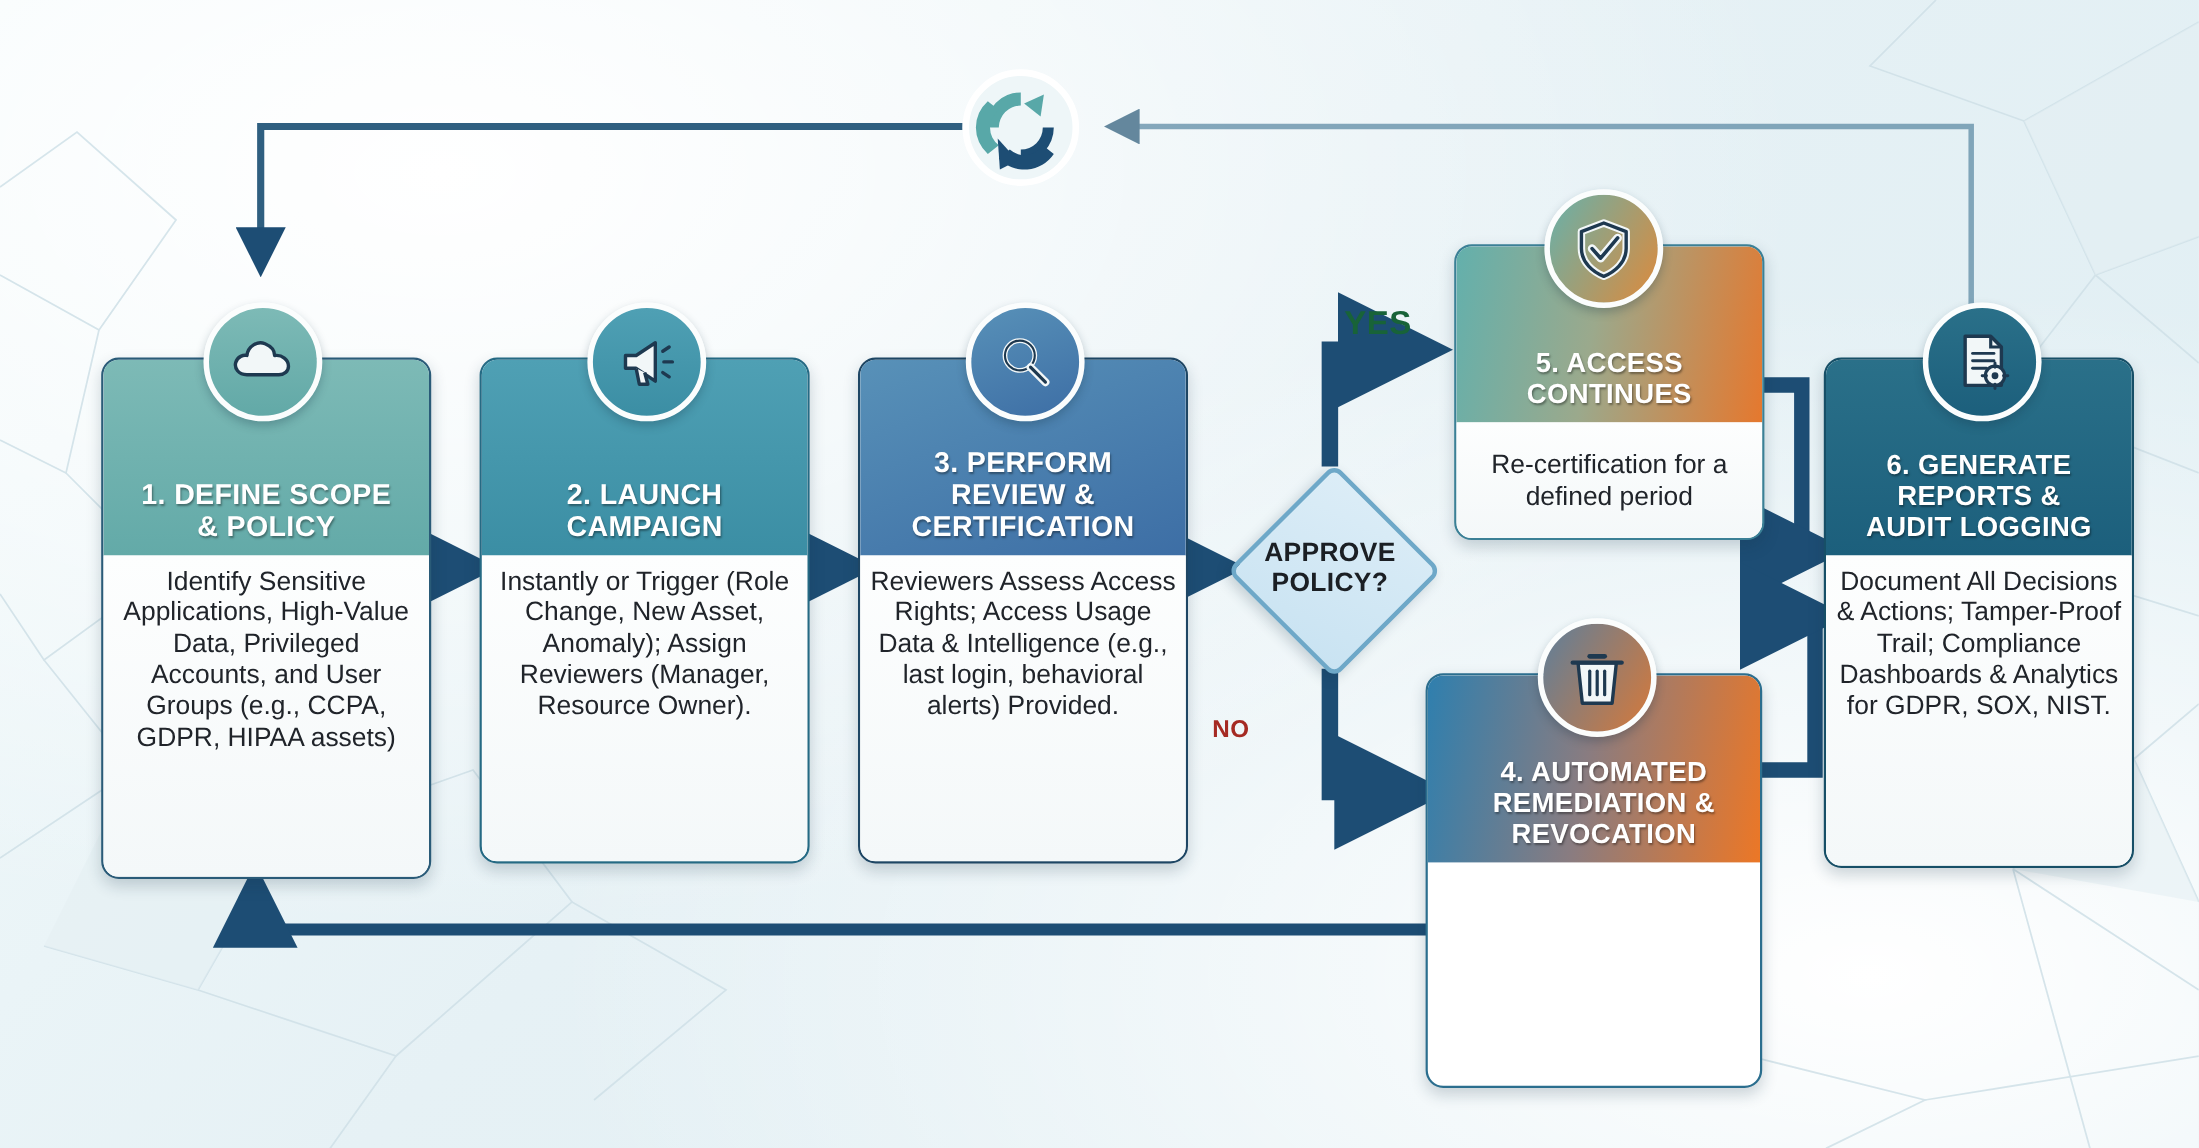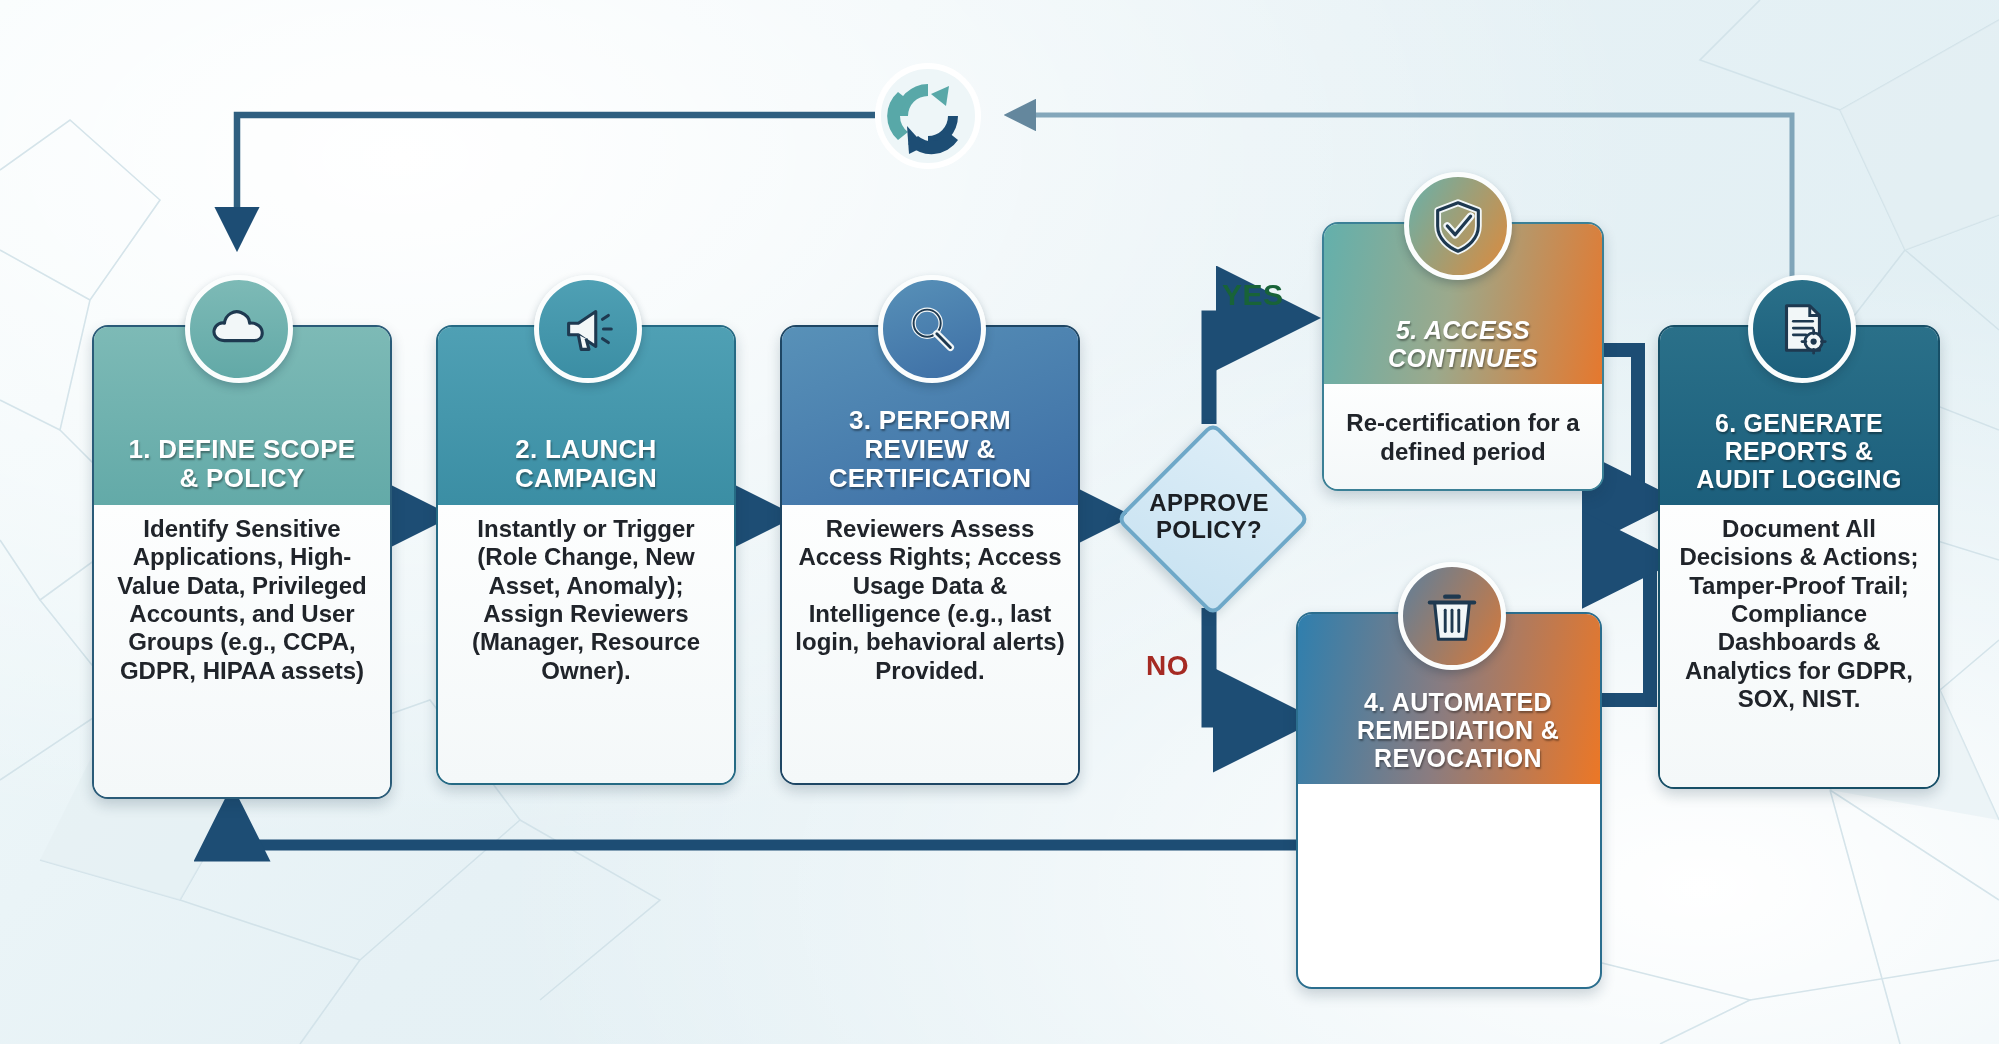--- a/index.html
+++ b/index.html
@@ -41,21 +41,21 @@
     box-sizing:border-box;
   }
   .card .body{
     flex:1;
     background:linear-gradient(180deg,#fdfefe 0%,#f4f8f9 100%);
     color:#20242a;
     text-align:center;
     line-height:1.18;
     padding:10px 8px 8px;
     box-sizing:border-box;
-    display:flex;align-items:flex-start;justify-content:center;font-weight:bold;
+    display:flex;align-items:flex-start;justify-content:center;
   }
 
   
   .badge{
     position:absolute;
     border-radius:50%;
     border:5px solid #fbfdfd;
     box-shadow:0 4px 9px rgba(20,50,70,.28);
     display:flex;align-items:center;justify-content:center;
     z-index:6;
@@ -218,24 +218,24 @@
     </svg>
   </div>
 
   <div class="diamond" style="left:1144px;top:450px;width:130px;height:130px;"></div>
   <div class="diamond-label" style="left:1124px;top:470px;width:170px;height:92px;font-size:24px;">
     <span>APPROVE</span>
     <span>POLICY?</span>
   </div>
 
   <div class="lbl" style="left:1222px;top:278px;font-size:30px;color:#186338;">YES</div>
-  <div class="lbl" style="left:1146px;top:650px;font-size:28px;color:#a52a23;">NO</div>
+  <div class="lbl" style="left:1102px;top:650px;font-size:22px;color:#a52a23;">NO</div>
 
   <div class="card" style="left:1322px;top:222px;width:278px;height:265px;border-color:#3b8096;">
-    <div class="head" style="height:160px;background:linear-gradient(100deg,#63b0ac 0%,#9ba98c 45%,#e5782e 100%);font-size:25px;font-style:italic;">5. ACCESS<br>CONTINUES</div>
+    <div class="head" style="height:160px;background:linear-gradient(100deg,#63b0ac 0%,#9ba98c 45%,#e5782e 100%);font-size:25px;">5. ACCESS<br>CONTINUES</div>
     <div class="body" style="font-size:24px;align-items:center;">Re-certification for a defined period</div>
   </div>
   <div class="badge" style="left:1404px;top:172px;width:98px;height:98px;background:linear-gradient(120deg,#67b1ab,#dd8a3c);">
     <svg width="62" height="62" viewBox="0 0 64 64">
       <path d="M32 8 L53 16 L53 32 C53 45 42 54 32 58 C22 54 11 45 11 32 L11 16 Z" fill="none" stroke="#f2f7f8" stroke-width="7" stroke-linejoin="round"></path>
       <path d="M32 8 L53 16 L53 32 C53 45 42 54 32 58 C22 54 11 45 11 32 L11 16 Z" fill="none" stroke="#1e3950" stroke-width="3.2" stroke-linejoin="round"></path>
       <path d="M21 32 L29 41 L45 22" fill="none" stroke="#f2f7f8" stroke-width="8" stroke-linecap="round" stroke-linejoin="round"></path>
       <path d="M21 32 L29 41 L45 22" fill="none" stroke="#1e3950" stroke-width="3.4" stroke-linecap="round" stroke-linejoin="round"></path>
     </svg>
   </div>

